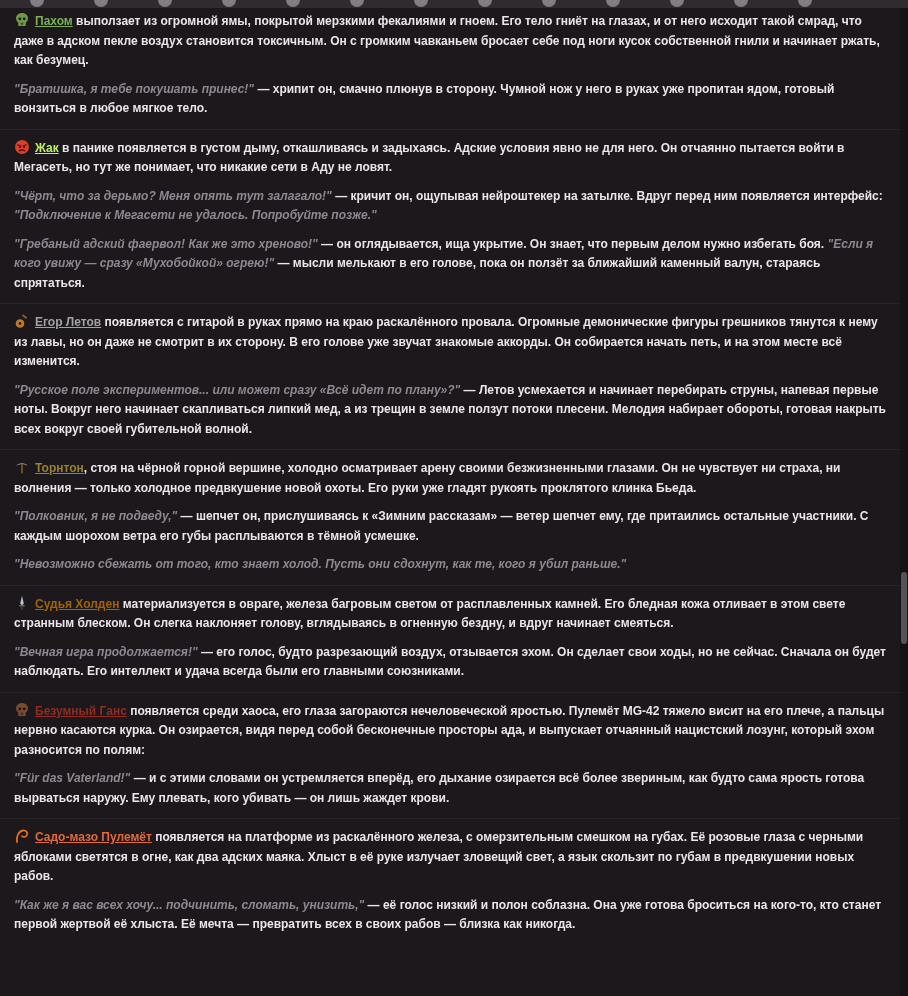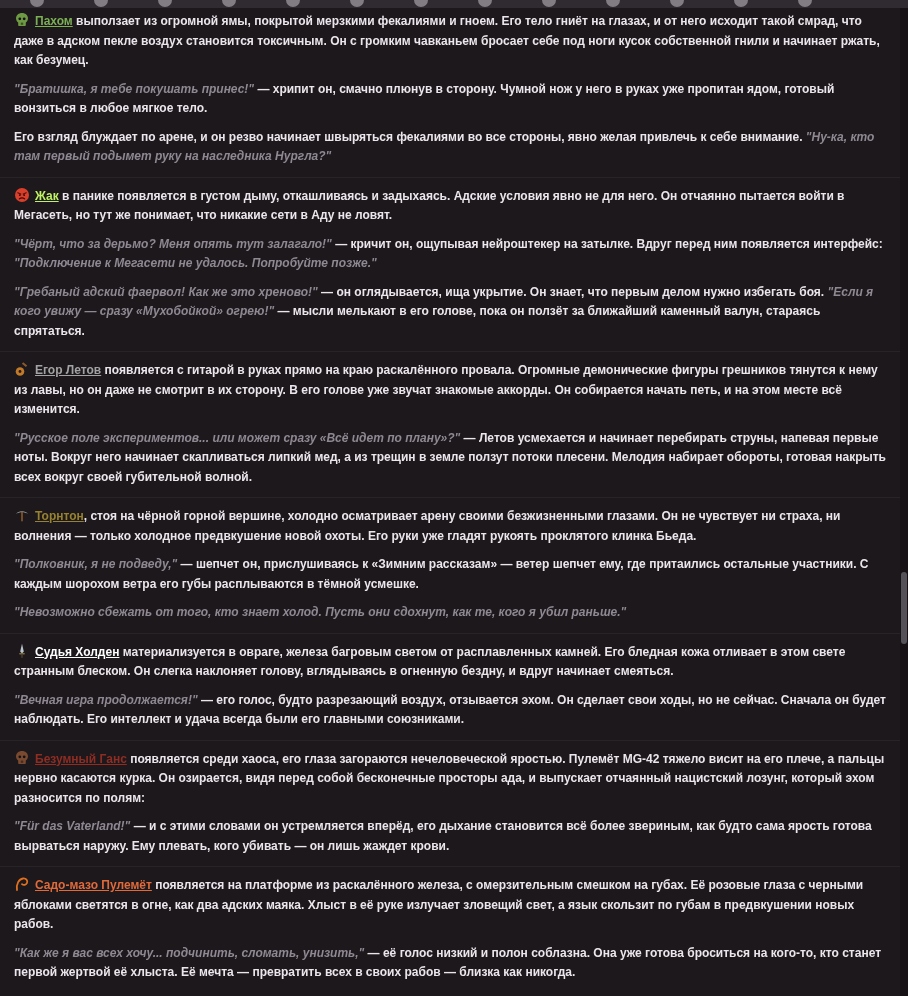--- a/index.html
+++ b/index.html
@@ -50,21 +50,20 @@
 
 <main class="chat">
     <div class="msg">
       <p><span class="emoji"><svg viewBox="0 0 16 16" width="16" height="16">
             <path d="M8 1C4.7 1 2 3.2 2 6.3c0 1.9.9 3.3 2.2 4.1V13c0 .6.4 1 1 1h5.6c.6 0 1-.4 1-1v-2.6C13.1 9.6 14 8.2 14 6.3 14 3.2 11.3 1 8 1z" fill="#6f9a44"></path>
             <circle cx="5.8" cy="6.8" r="1.4" fill="#141214"></circle>
             <circle cx="10.2" cy="6.8" r="1.4" fill="#141214"></circle>
             <rect x="6.8" y="10.6" width="2.4" height="2.2" fill="#141214" opacity=".55"></rect>
           </svg></span><a class="name" style="color: rgb(123, 176, 84);">Пахом</a><span class="narr"> выползает из огромной ямы, покрытой мерзкими фекалиями и гноем. Его тело гниёт на глазах, и от него исходит такой смрад, что даже в адском пекле воздух становится токсичным. Он с громким чавканьем бросает себе под ноги кусок собственной гнили и начинает ржать, как безумец.</span></p>
       <p><span class="quote">"Братишка, я тебе покушать принес!"</span><span class="narr"> — хрипит он, смачно плюнув в сторону. Чумной нож у него в руках уже пропитан ядом, готовый вонзиться в любое мягкое тело.</span></p>
-      <p><span class="narr">Его взгляд блуждает по арене, и он резво начинает швыряться фекалиями во все стороны, явно желая привлечь к себе внимание. </span><span class="quote">"Ну-ка, кто там первый подымет руку на наследника Нургла?"</span></p>
     </div>
     <div class="msg">
       <p><span class="emoji"><svg viewBox="0 0 16 16" width="16" height="16">
             <circle cx="8" cy="8" r="7" fill="#d8402c"></circle>
             <path d="M3.8 5.8l3 1.3M12.2 5.8l-3 1.3" stroke="#5a0f0a" stroke-width="1.2" stroke-linecap="round"></path>
             <circle cx="5.8" cy="8.2" r=".9" fill="#3a0a08"></circle>
             <circle cx="10.2" cy="8.2" r=".9" fill="#3a0a08"></circle>
             <path d="M5.4 11.8c1.7-1.3 3.5-1.3 5.2 0" stroke="#3a0a08" stroke-width="1.2" fill="none" stroke-linecap="round"></path>
           </svg></span><a class="name" style="color: #bef264;">Жак</a><span class="narr"> в панике появляется в густом дыму, откашливаясь и задыхаясь. Адские условия явно не для него. Он отчаянно пытается войти в Мегасеть, но тут же понимает, что никакие сети в Аду не ловят.</span></p>
       <p><span class="quote">"Чёрт, что за дерьмо? Меня опять тут залагало!"</span><span class="narr"> — кричит он, ощупывая нейроштекер на затылке. Вдруг перед ним появляется интерфейс: </span><span class="quote">"Подключение к Мегасети не удалось. Попробуйте позже."</span></p>
@@ -84,31 +83,31 @@
             <rect x="7.2" y="4.2" width="1.6" height="10.4" rx=".8" fill="#8a5a2a"></rect>
           </svg></span><a class="name" style="color: rgb(150, 130, 47);">Торнтон</a><span class="narr">, стоя на чёрной горной вершине, холодно осматривает арену своими безжизненными глазами. Он не чувствует ни страха, ни волнения — только холодное предвкушение новой охоты. Его руки уже гладят рукоять проклятого клинка Бьеда.</span></p>
       <p><span class="quote">"Полковник, я не подведу,"</span><span class="narr"> — шепчет он, прислушиваясь к «Зимним рассказам» — ветер шепчет ему, где притаились остальные участники. С каждым шорохом ветра его губы расплываются в тёмной усмешке.</span></p>
       <p><span class="quote">"Невозможно сбежать от того, кто знает холод. Пусть они сдохнут, как те, кого я убил раньше."</span></p>
     </div>
     <div class="msg">
       <p><span class="emoji"><svg viewBox="0 0 16 16" width="16" height="16">
             <path d="M8 .8l1.8 7.6L8 10.6 6.2 8.4z" fill="#b9c4cc"></path>
             <rect x="5.1" y="10.1" width="5.8" height="1.4" rx=".7" fill="#7a6a3a"></rect>
             <rect x="7.2" y="11.4" width="1.6" height="3.6" rx=".8" fill="#4a3a2a"></rect>
-          </svg></span><a class="name" style="color: #ffffff;">Судья Холден</a><span class="narr"> материализуется в овраге, железа багровым светом от расплавленных камней. Его бледная кожа отливает в этом свете странным блеском. Он слегка наклоняет голову, вглядываясь в огненную бездну, и вдруг начинает смеяться.</span></p>
+          </svg></span><a class="name" style="color: #a16207;">Судья Холден</a><span class="narr"> материализуется в овраге, железа багровым светом от расплавленных камней. Его бледная кожа отливает в этом свете странным блеском. Он слегка наклоняет голову, вглядываясь в огненную бездну, и вдруг начинает смеяться.</span></p>
       <p><span class="quote">"Вечная игра продолжается!"</span><span class="narr"> — его голос, будто разрезающий воздух, отзывается эхом. Он сделает свои ходы, но не сейчас. Сначала он будет наблюдать. Его интеллект и удача всегда были его главными союзниками.</span></p>
     </div>
     <div class="msg">
       <p><span class="emoji"><svg viewBox="0 0 16 16" width="16" height="16">
             <path d="M8 1C4.7 1 2 3.2 2 6.3c0 1.9.9 3.3 2.2 4.1V13c0 .6.4 1 1 1h5.6c.6 0 1-.4 1-1v-2.6C13.1 9.6 14 8.2 14 6.3 14 3.2 11.3 1 8 1z" fill="#7a4a30"></path>
             <circle cx="5.8" cy="6.8" r="1.4" fill="#141214"></circle>
             <circle cx="10.2" cy="6.8" r="1.4" fill="#141214"></circle>
             <rect x="6.8" y="10.6" width="2.4" height="2.2" fill="#141214" opacity=".55"></rect>
           </svg></span><a class="name" style="color: rgb(143, 45, 35);">Безумный Ганс</a><span class="narr"> появляется среди хаоса, его глаза загораются нечеловеческой яростью. Пулемёт MG-42 тяжело висит на его плече, а пальцы нервно касаются курка. Он озирается, видя перед собой бесконечные просторы ада, и выпускает отчаянный нацистский лозунг, который эхом разносится по полям:</span></p>
-      <p><span class="quote">"Für das Vaterland!"</span><span class="narr"> — и с этими словами он устремляется вперёд, его дыхание становится всё более звериным, как будто сама ярость готова вырваться наружу. Ему плевать, кого убивать — он лишь жаждет крови.</span></p>
+      <p><span class="quote">"Für das Vaterland!"</span><span class="narr"> — и с этими словами он устремляется вперёд, его дыхание озирается всё более звериным, как будто сама ярость готова вырваться наружу. Ему плевать, кого убивать — он лишь жаждет крови.</span></p>
     </div>
     <div class="msg">
       <p><span class="emoji"><svg viewBox="0 0 16 16" width="16" height="16">
             <path d="M3 14C2 8 5 3 9 2.5c3-.4 5 2 4 4.5-.8 2-3.5 2.6-5 1.1" stroke="#e07020" stroke-width="1.8" fill="none" stroke-linecap="round"></path>
           </svg></span><a class="name" style="color: rgb(224, 106, 58);">Садо-мазо Пулемёт</a><span class="narr"> появляется на платформе из раскалённого железа, с омерзительным смешком на губах. Её розовые глаза с черными яблоками светятся в огне, как два адских маяка. Хлыст в её руке излучает зловещий свет, а язык скользит по губам в предвкушении новых рабов.</span></p>
       <p><span class="quote">"Как же я вас всех хочу... подчинить, сломать, унизить,"</span><span class="narr"> — её голос низкий и полон соблазна. Она уже готова броситься на кого-то, кто станет первой жертвой её хлыста. Её мечта — превратить всех в своих рабов — близка как никогда.</span></p>
     </div>
   </main>
 
 <div class="scrollbar">

